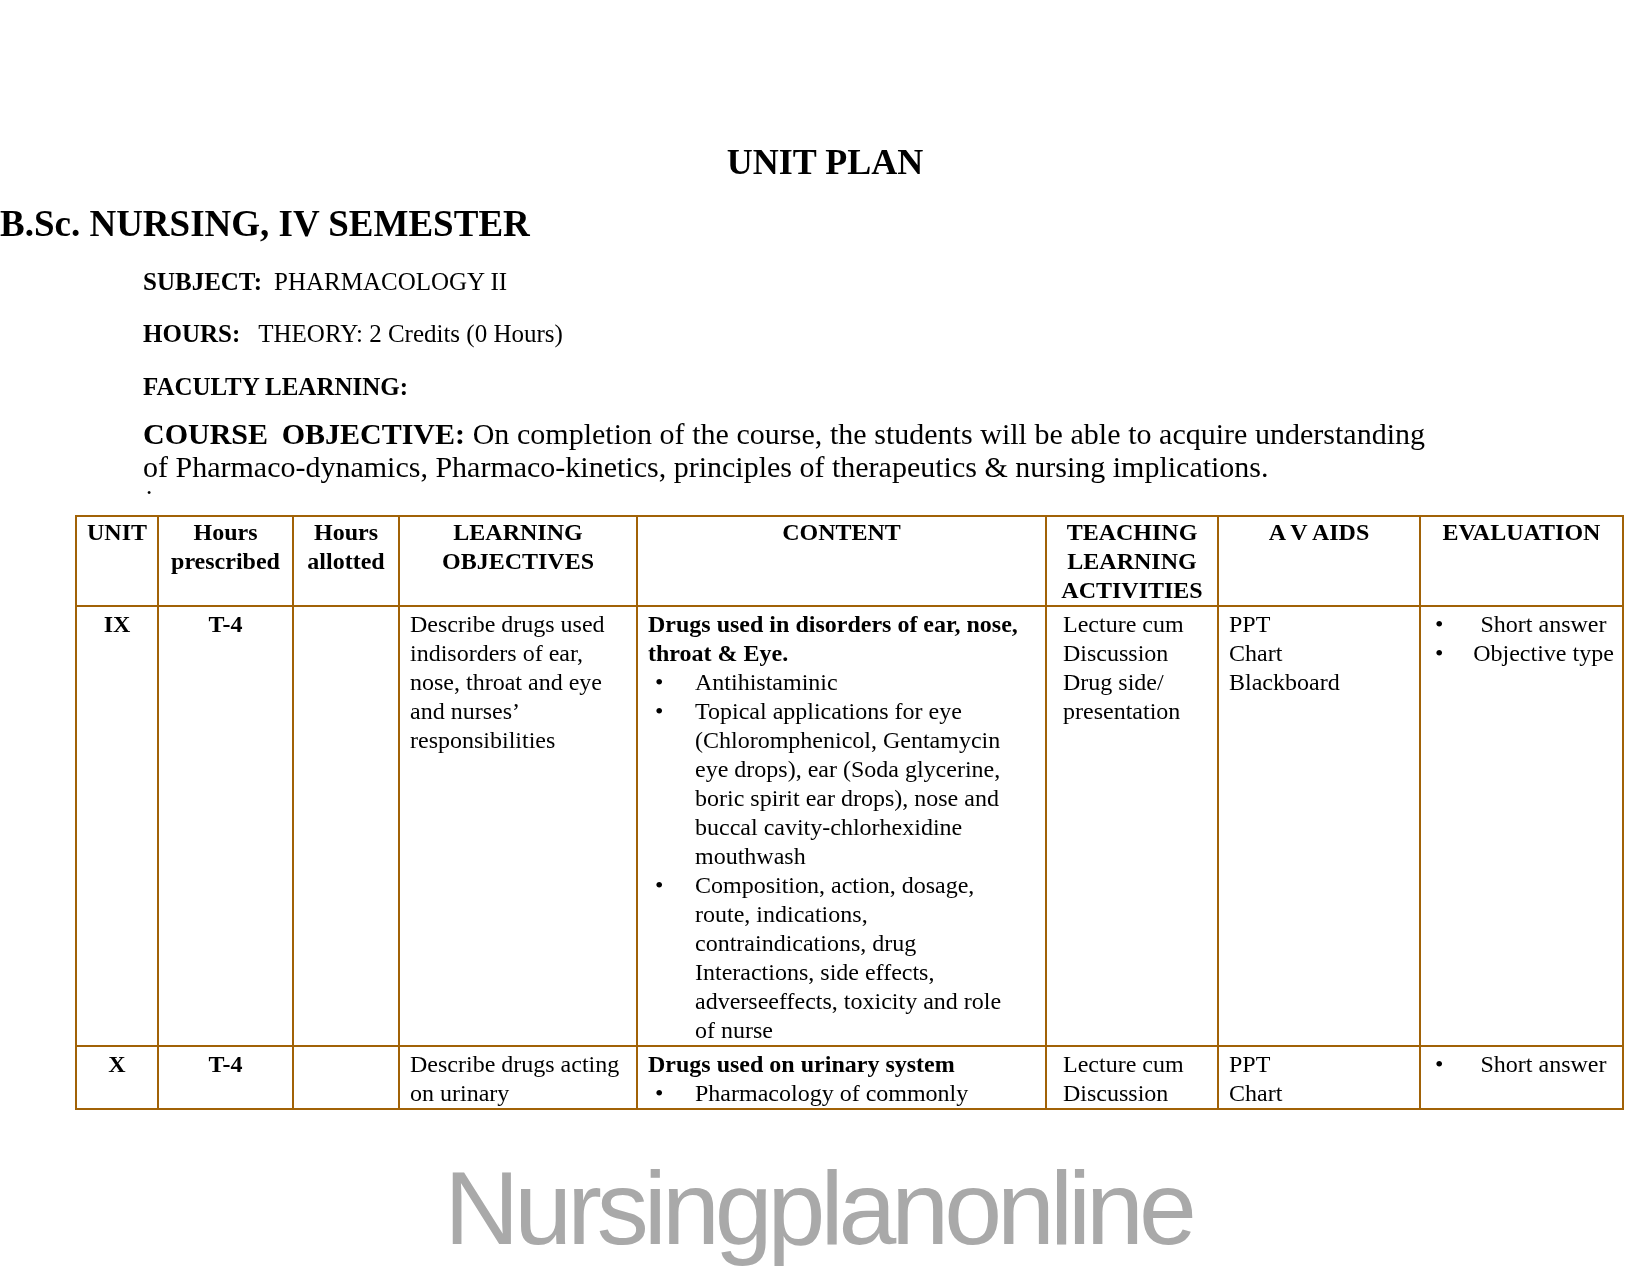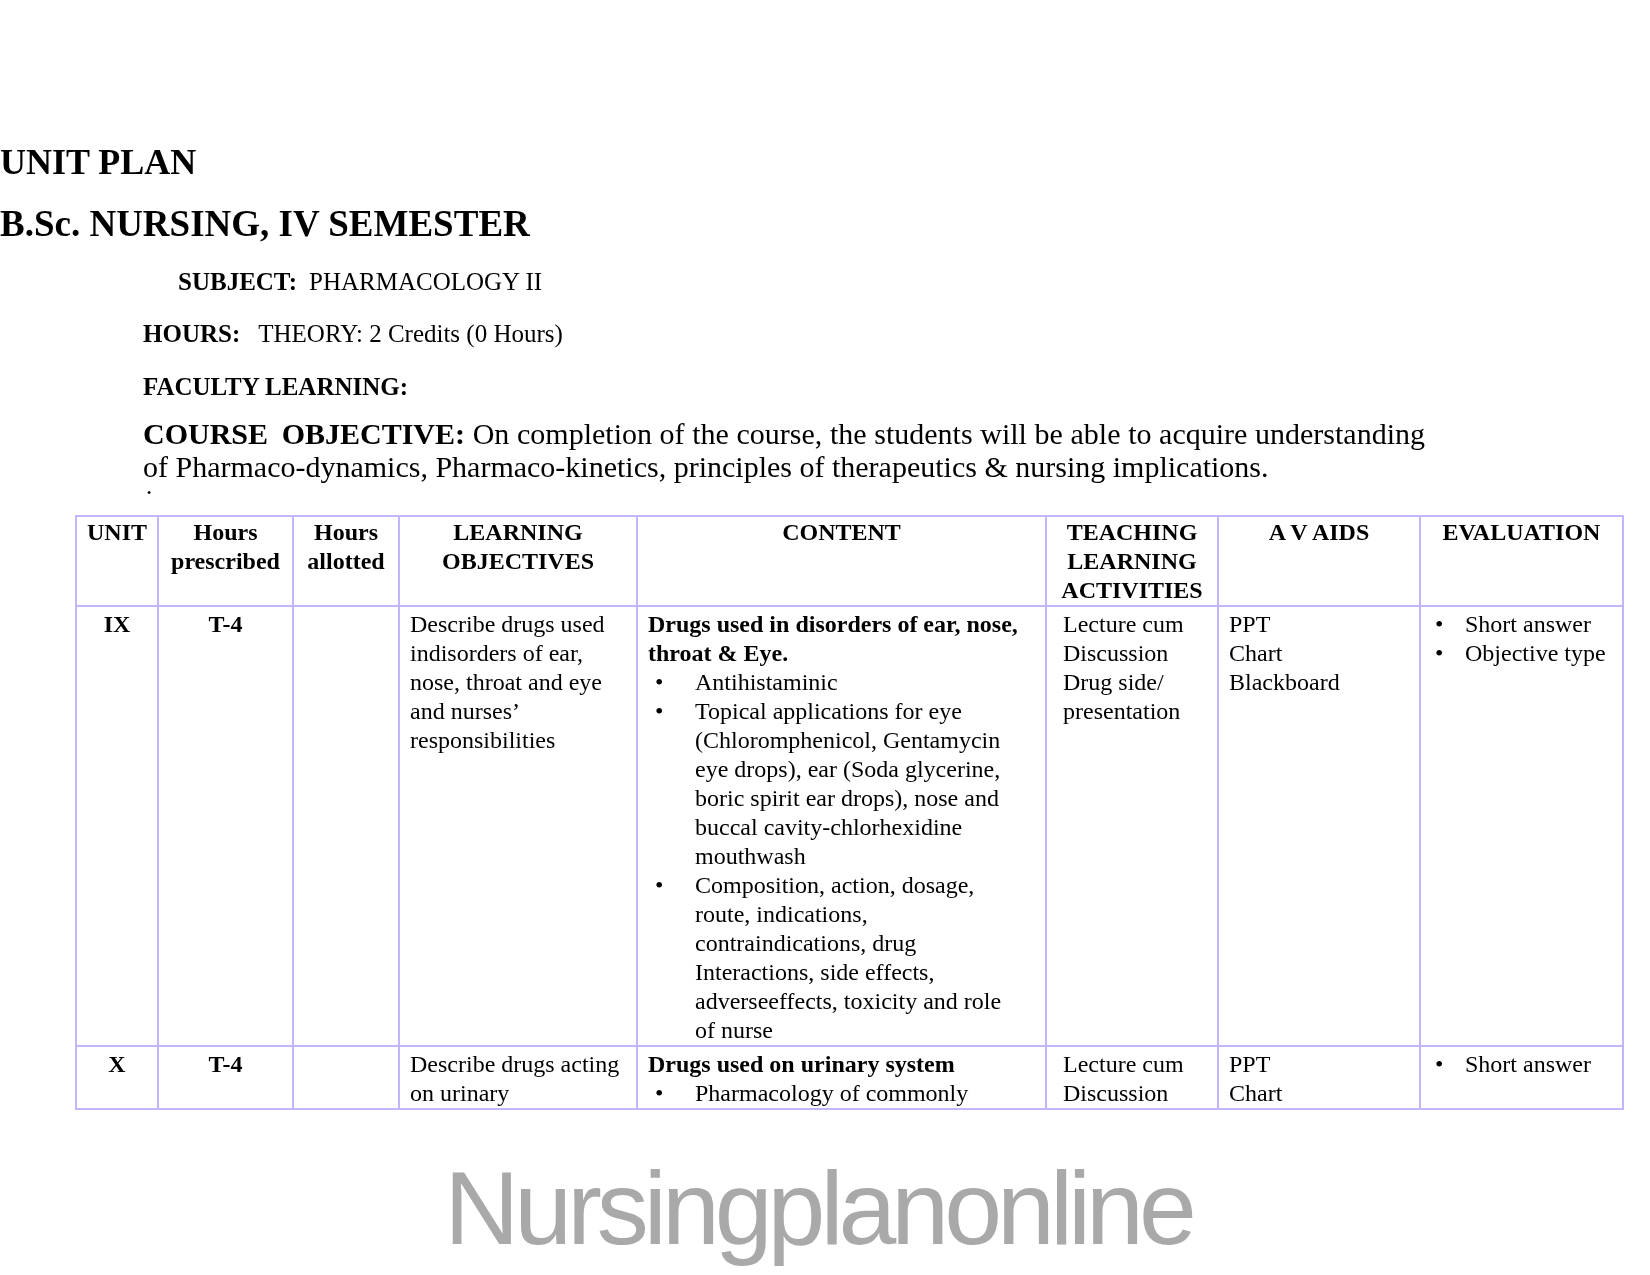--- a/index.html
+++ b/index.html
@@ -1,49 +1,49 @@
 <!DOCTYPE html>
 <html><head>
 <meta charset="utf-8">
 <style>
   html,body{margin:0;padding:0;background:#fff;}
   .page{position:relative;width:1650px;height:1275px;background:#ffffff;overflow:hidden;
         font-family:"Liberation Serif",serif;color:#000;}
-  .doc-title{position:absolute;top:141px;left:0;width:1650px;text-align:left;
+  .doc-title{position:absolute;top:141px;left:0;width:1650px;text-align:center;
              font-size:36px;font-weight:bold;}
   .doc-subtitle{position:absolute;top:202px;left:0;width:1650px;
              font-size:37px;font-weight:bold;}
   .meta{position:absolute;left:143px;font-size:25px;}
   .meta .lbl{font-weight:bold;margin-right:12px;}
   .meta .lbl-wide{font-weight:bold;margin-right:18px;}
-  .m1{top:268px;margin-left:35px;} .m2{top:320px;} .m3{top:373px;}
+  .m1{top:268px;} .m2{top:320px;} .m3{top:373px;}
   .objective{position:absolute;top:417px;left:143px;width:1282px;font-size:30px;
              line-height:33px;text-align:justify;}
   .objective .lbl{font-weight:bold;word-spacing:6px;}
   .stray-dot{position:absolute;top:472px;left:146px;font-size:25px;}
   .tbl-wrap{position:absolute;top:515px;left:75px;}
   table{border-collapse:collapse;table-layout:fixed;width:1547px;font-size:24px;line-height:29px;}
-  th,td{border:2px solid #c4b5fd;vertical-align:top;overflow:hidden;padding:0;}
+  th,td{border:2px solid #a16207;vertical-align:top;overflow:hidden;padding:0;}
   thead tr{height:89px;}
   th{font-weight:bold;text-align:center;padding-top:1px;line-height:29px;}
   tr.row-ix{height:438px;}
   tr.row-x{height:63px;}
   .cell-center{text-align:center;font-weight:bold;padding-top:3px;}
   .c-lo{padding:3px 8px 0 10px;}
   .c-content{padding:3px 24px 0 10px;}
   .c-head{font-weight:bold;}
   .c-item{display:flex;align-items:flex-start;}
   .c-bullet{flex:0 0 47px;box-sizing:border-box;padding-left:7px;}
   .c-text{flex:1;}
   .c-teach{padding:3px 4px 0 16px;}
   .c-av{padding:3px 4px 0 10px;}
   .c-eval{padding:3px 0 0 0;}
   .e-item{display:flex;align-items:flex-start;}
   .e-bullet{flex:0 0 44px;box-sizing:border-box;padding-left:14px;}
-  .e-text{flex:1;padding-right:0;}
+  .e-text{flex:1;padding-right:0;text-align:center;}
   .clip{max-height:59px;overflow:hidden;}
   .watermark{position:absolute;top:1149px;left:818px;transform:translateX(-50%);
              font-family:Liberation Sans, sans-serif;font-size:104px;letter-spacing:-5px;
              color:#a9a9a9;white-space:nowrap;}
 </style>
 </head>
 <body>
 
 <div class="page">
 

